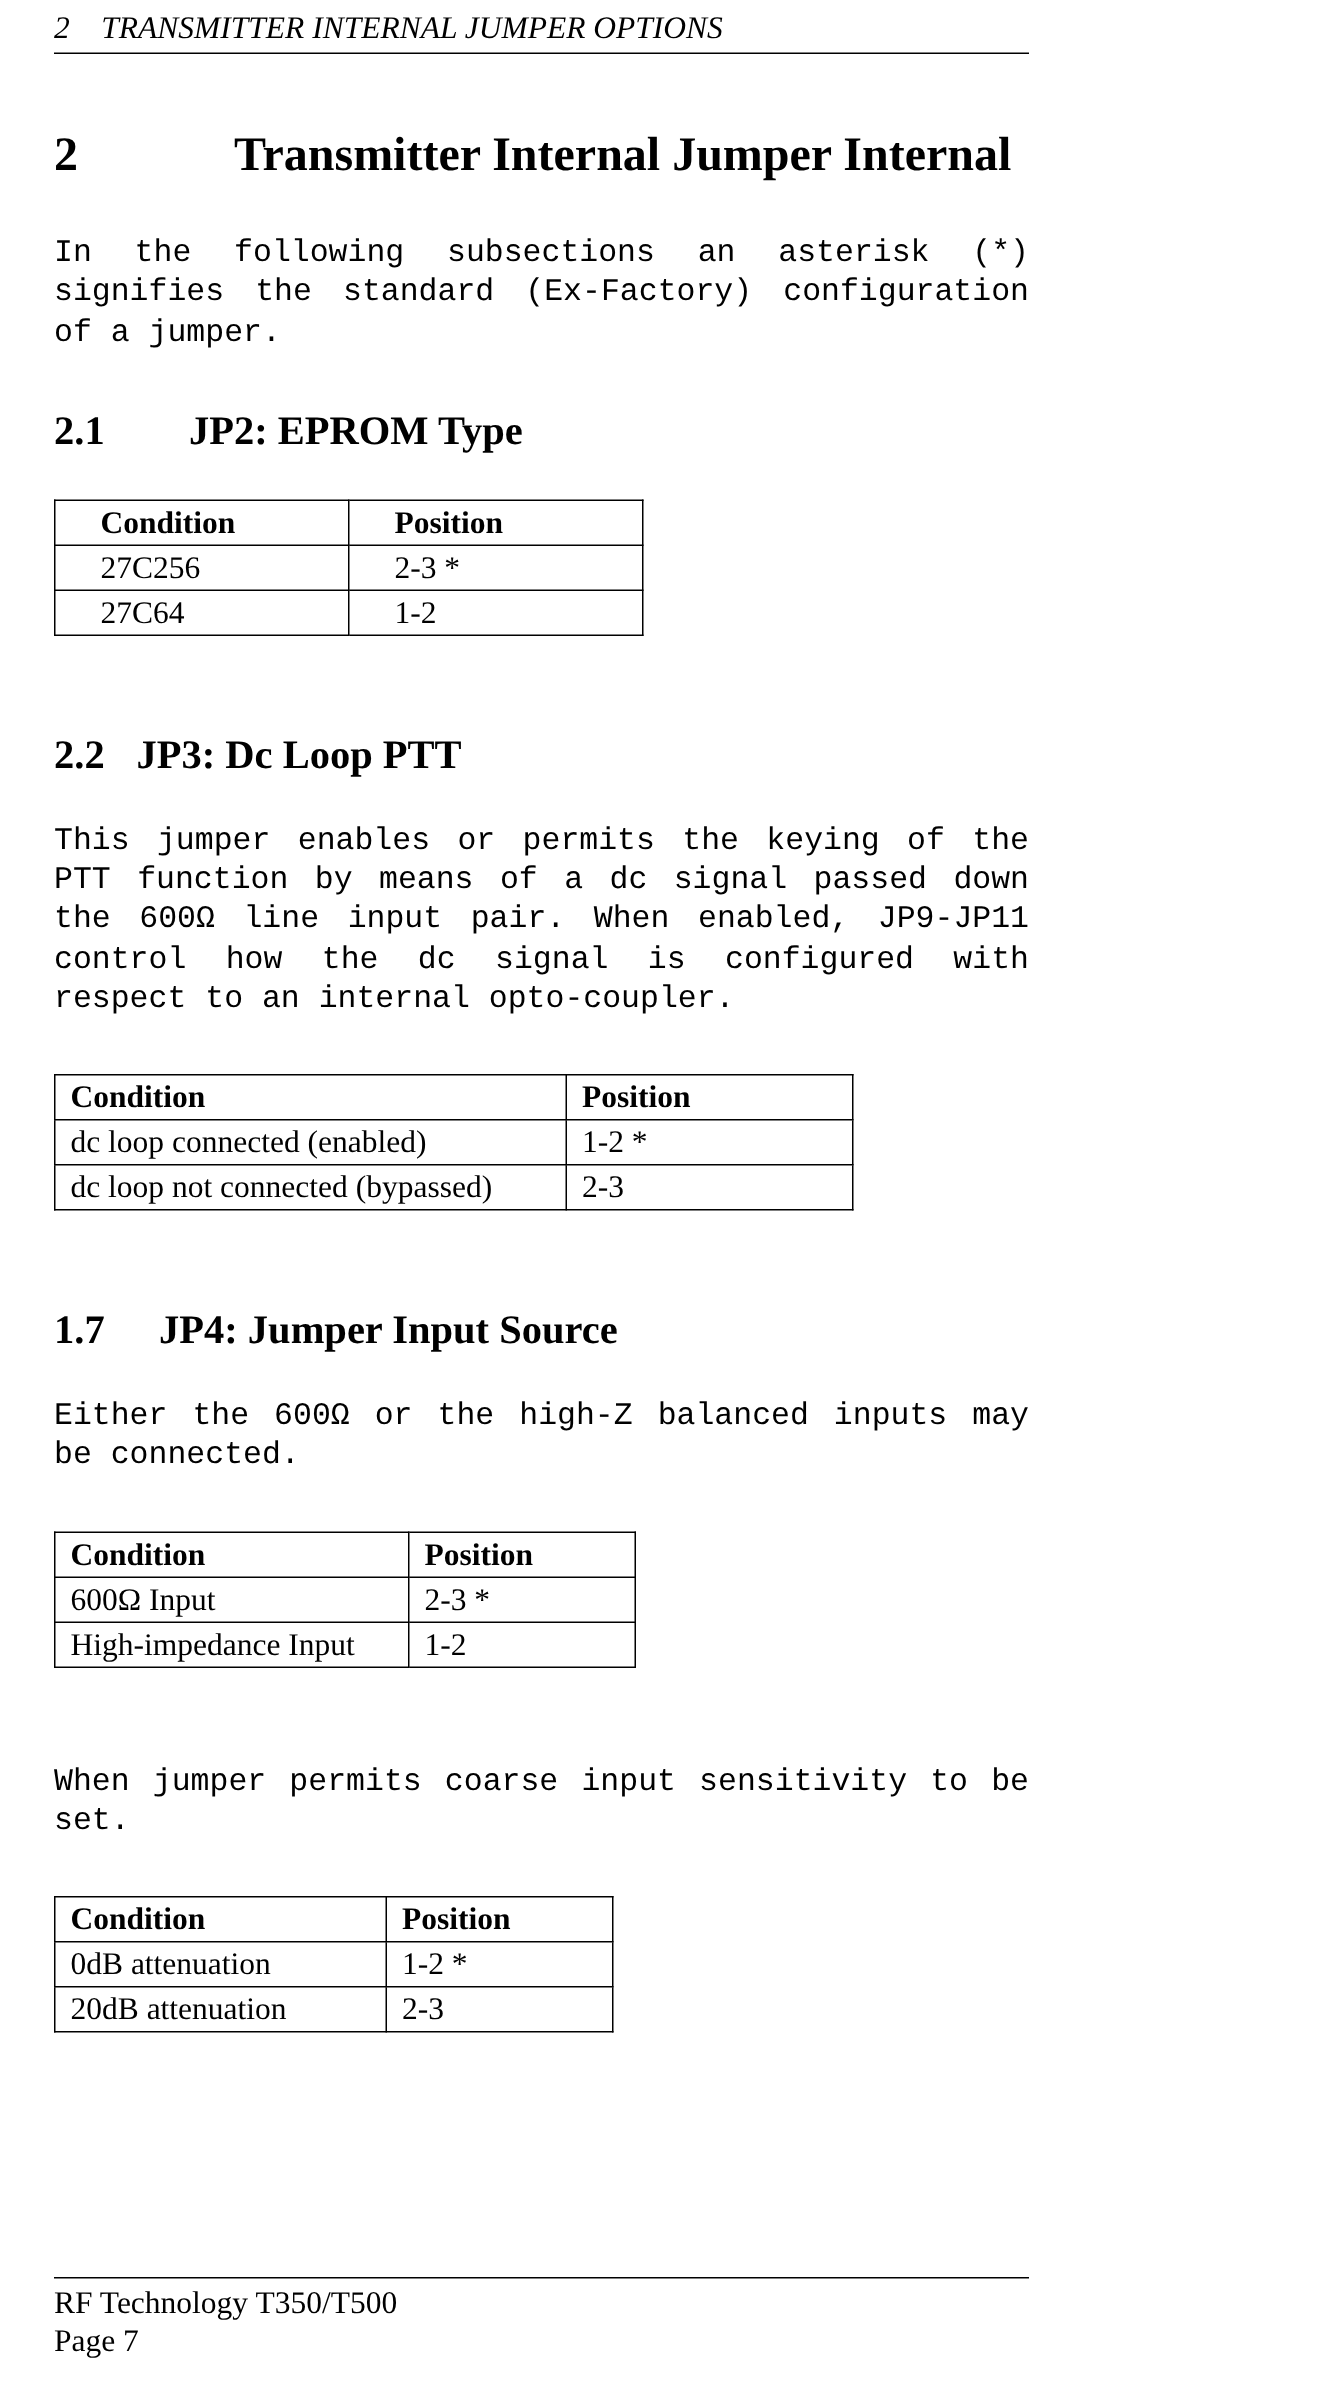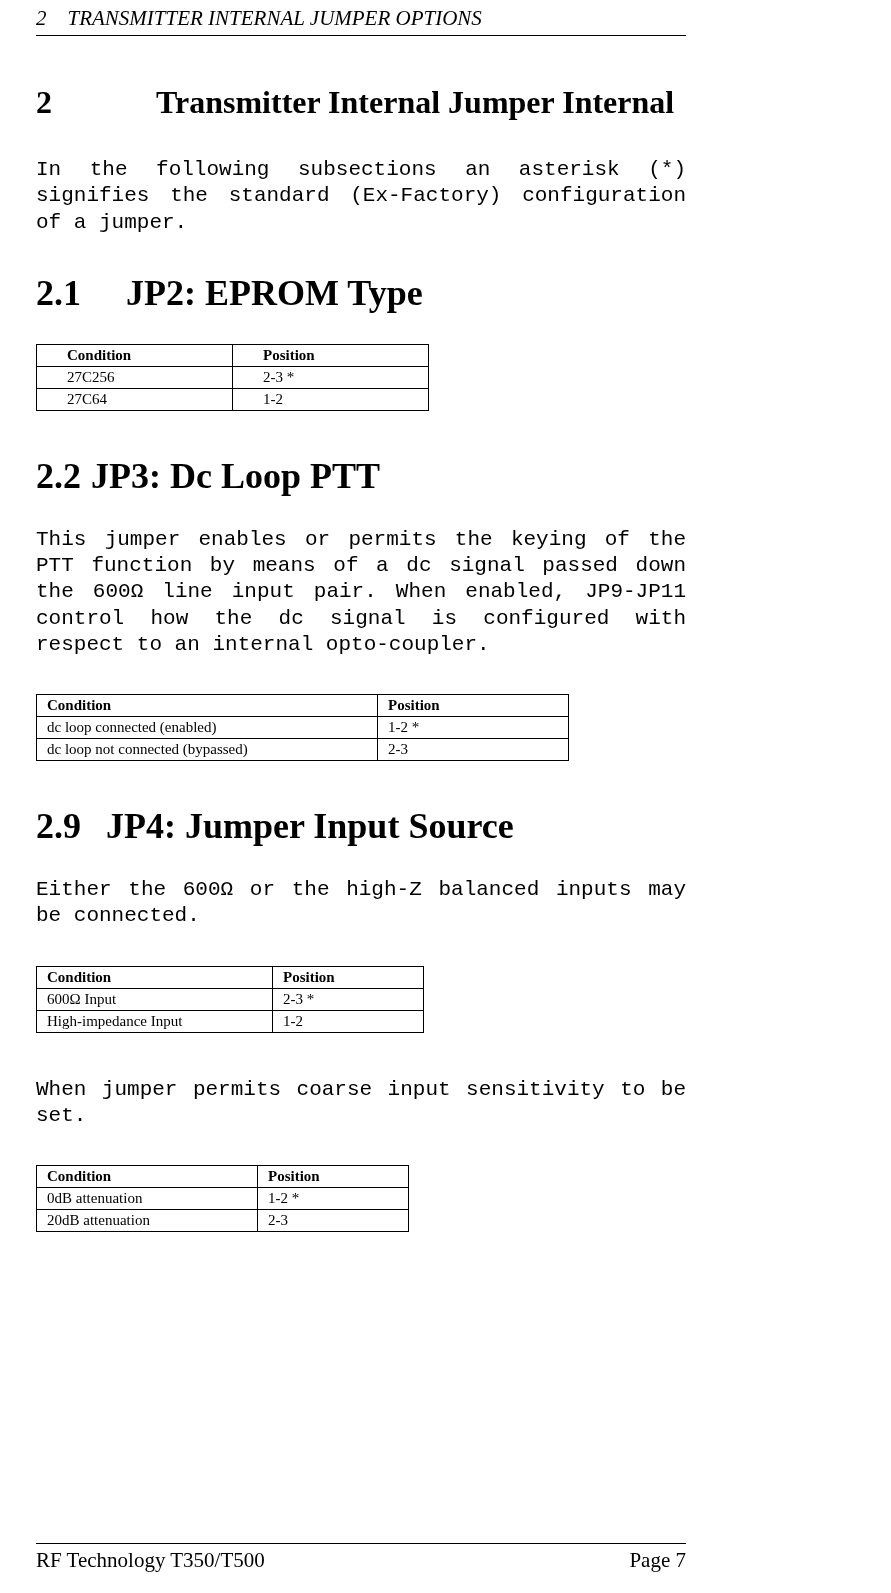--- a/index.html
+++ b/index.html
@@ -34,33 +34,33 @@
     width: 120px;
   }
   p.body {
     font-size: 21px;
     line-height: 1.25;
     margin: 0 0 36px 0;
     text-align: justify;
     font-family: Liberation Mono, monospace;
   }
   h2.subhead {
-    font-size: 36px;
+    font-size: 27px;
     font-weight: bold;
     margin-top: 24px;
     margin-bottom: 30px;
   }
   .subhead .num {
     display: inline-block;
     width: 90px;
   }
   table.jumper {
     border-collapse: collapse;
-    font-size: 15px;
-    margin-bottom: 44px;
+    font-size: 21px;
+    margin-bottom: 64px;
   }
   table.jumper th, table.jumper td {
     border: 1px solid #000;
     padding: 2px 10px 2px 10px;
     text-align: left;
     vertical-align: top;
   }
   table.jumper th {
     font-weight: bold;
   }
@@ -80,20 +80,21 @@
   .footer {
     position: absolute;
     left: 36px;
     right: 36px;
     bottom: 20px;
     border-top: 1px solid #000;
     display: flex;
     justify-content: space-between;
     font-size: 21px;
     padding-top: 4px;
+    flex-direction: column;
   }
 </style>
 </head>
 <body>
 
 <div class="page">
 
   <div class="header">2 TRANSMITTER INTERNAL JUMPER OPTIONS</div>
 
   <h1 class="chapter">
@@ -137,21 +138,21 @@
       <td> 1-2 *</td>
     </tr>
     <tr>
       <td>dc loop not connected (bypassed)</td>
       <td> 2-3</td>
     </tr>
   </tbody>
     </table>
 
   <h2 class="subhead">
-    <span class="num" style="width:70px">2.9</span><span>JP4: Jumper Input Source</span>
+    <span class="num" style="width:70px">1.7</span><span>JP4: Jumper Input Source</span>
   </h2>
   <p class="body">Either the 600Ω or the high-Z balanced inputs may be connected.</p>
   <table class="jumper t3">
     <tbody>
         <tr>
       <th>Condition</th>
       <th>Position</th>
     </tr>
     <tr>
       <td>600Ω Input</td>

